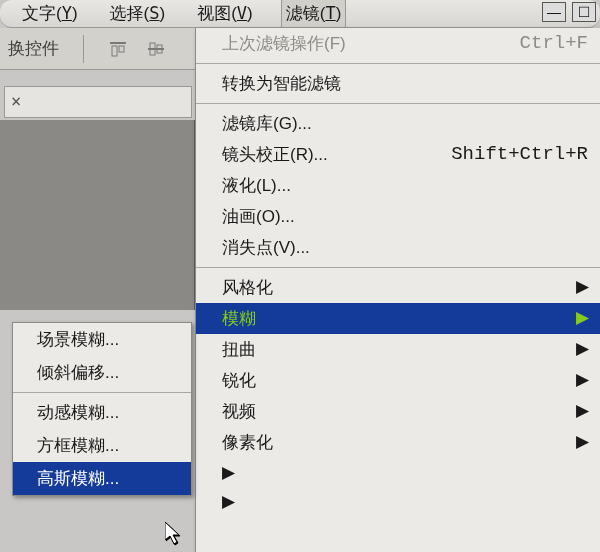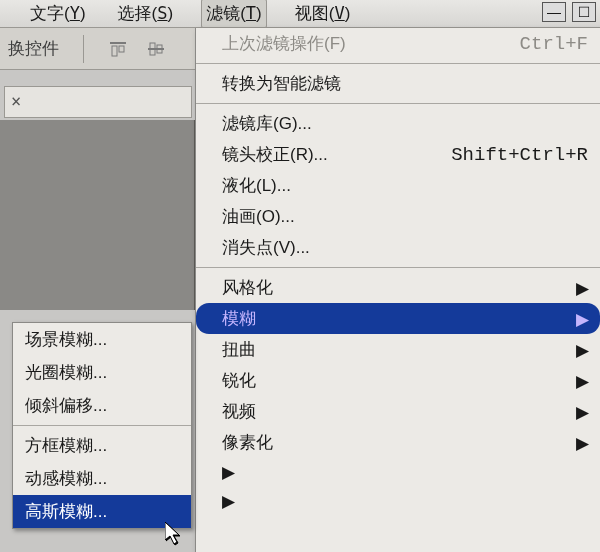--- a/index.html
+++ b/index.html
@@ -13,22 +13,23 @@
     color: #1a1a1a;
   }
   
   .menubar {
     position: absolute;
     left: 0; top: 0; right: 0; height: 28px;
     background: linear-gradient(#e8e7e4,#d7d6d3);
     border-bottom: 1px solid #9a9893;
     display: flex;
     align-items: center;
-    padding-left: 26px;
+    padding-left: 18px;
     gap: 24px;
+    border-radius: 12px;
   }
   .menubar .item { padding: 2px 4px; }
   .menubar .item.active { background: #d0cfca; border:1px solid #9a9893; border-radius:2px; }
   .menubar .underline { text-decoration: underline; font-family: monospace; }
   .winbtns {
     position: absolute; right: 4px; top: 2px;
     display: flex; gap: 6px;
   }
   .winbtns div {
     width: 24px; height: 20px; background:#ddd; border:1px solid #555;
@@ -60,65 +61,65 @@
     border-right:1px solid #5c5b57;
   }
   
   .submenu {
     position:absolute; left:12px; top:322px; width:180px;
     background:#eceae6;
     border:1px solid #8a8986;
     box-shadow: 2px 2px 4px rgba(0,0,0,.35);
   }
   .submenu .row {
-    padding:5px 12px;
+    padding:5px 24px;
     white-space:nowrap;
   }
   .submenu .row.hl { background:#143a9a; color:#fff; }
   .submenu .divider { height:1px; background:#a9a7a2; margin:3px 0; }
 
   
   .dropdown {
     position:absolute; left:195px; top:28px; width:405px; bottom:0;
     background:#eceae6;
     border-left:1px solid #8a8986;
     box-shadow: 3px 3px 6px rgba(0,0,0,.35);
   }
   .dropdown .row {
-    display:flex; align-items:flex-end;
+    display:flex; align-items:flex-start;
     padding:4px 12px 4px 26px;
     min-height:28px;
   }
   .dropdown .row.disabled { color:#8d8b86; }
-  .dropdown .row.hl { background:#143a9a; color:#c4b5fd;border-radius:13px; }
+  .dropdown .row.hl { background:#143a9a; color:#84cc16; }
   .dropdown .lbl { flex:1; white-space:nowrap; }
   .dropdown .short { font-family:"Courier New",monospace; font-size:19px; padding-left:10px;}
   .dropdown .arrow { width:12px; text-align:right; }
   .dropdown .divider { height:1px; background:#a9a7a2; margin:4px 0; }
 
   .cursor {
     position:absolute; left:165px; top:522px; pointer-events:none;
   }
   .cursor svg { filter: drop-shadow(1px 1px 0 #000); }
 </style>
 </head>
 <body>
 
 <div class="menubar">
   <span class="item">
     <span>文字</span>(<span class="underline">Y</span>)
   </span>
   <span class="item">
     <span>选择</span>(<span class="underline">S</span>)
   </span>
+  <span class="item">
+    <span>视图</span>(<span class="underline">V</span>)
+  </span>
   <span class="item active">
     <span>滤镜</span>(<span class="underline">T</span>)
-  </span>
-  <span class="item">
-    <span>视图</span>(<span class="underline">V</span>)
   </span>
   <div class="winbtns">
     <div>—</div>
     <div>☐</div>
   </div>
 </div>
 
 <div class="optionsbar">
   <span>换控件</span>
   <span class="sep"></span>
@@ -204,25 +205,24 @@
       <span class="arrow">▶</span>
     </div>
   <div class="row">
       <span class="arrow">▶</span>
     </div>
   <div class="row"></div>
 </div>
 
 <div class="submenu">
   <div class="row">场景模糊...</div>
-  <div class="row">光圈模糊...</div>
   <div class="row">倾斜偏移...</div>
   <div class="divider"></div>
+  <div class="row">动感模糊...</div>
   <div class="row">方框模糊...</div>
-  <div class="row">动感模糊...</div>
   <div class="row hl">高斯模糊...</div>
 
 </div>
 
 <div class="cursor">
   <svg width="20" height="24">
       <polygon points="0,0 0,18 5,14 9,22 12,20 8,13 14,13" fill="#fff" stroke="#000" stroke-width="1"></polygon>
     </svg>
 </div>
 

